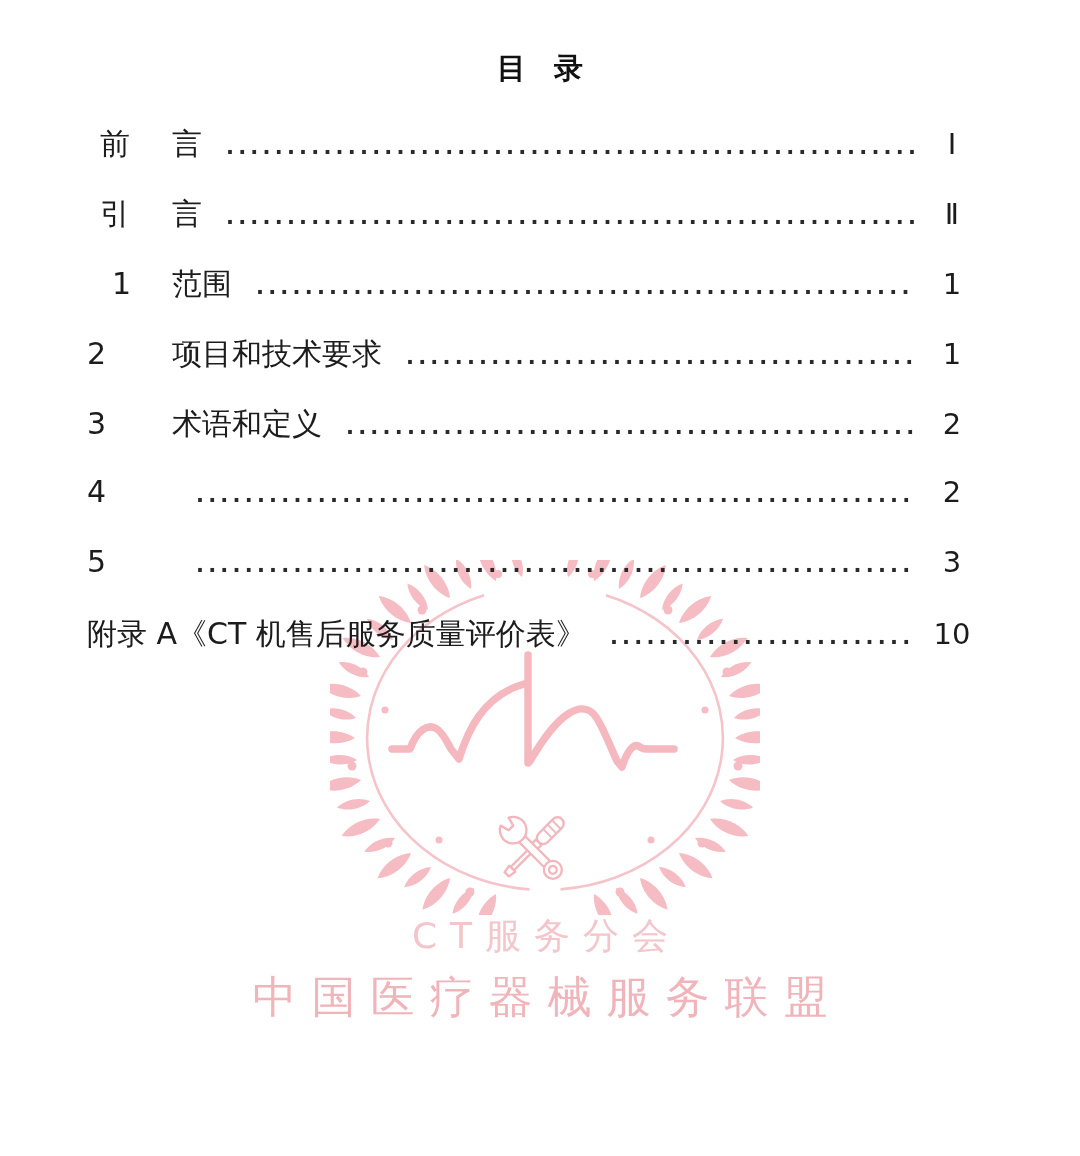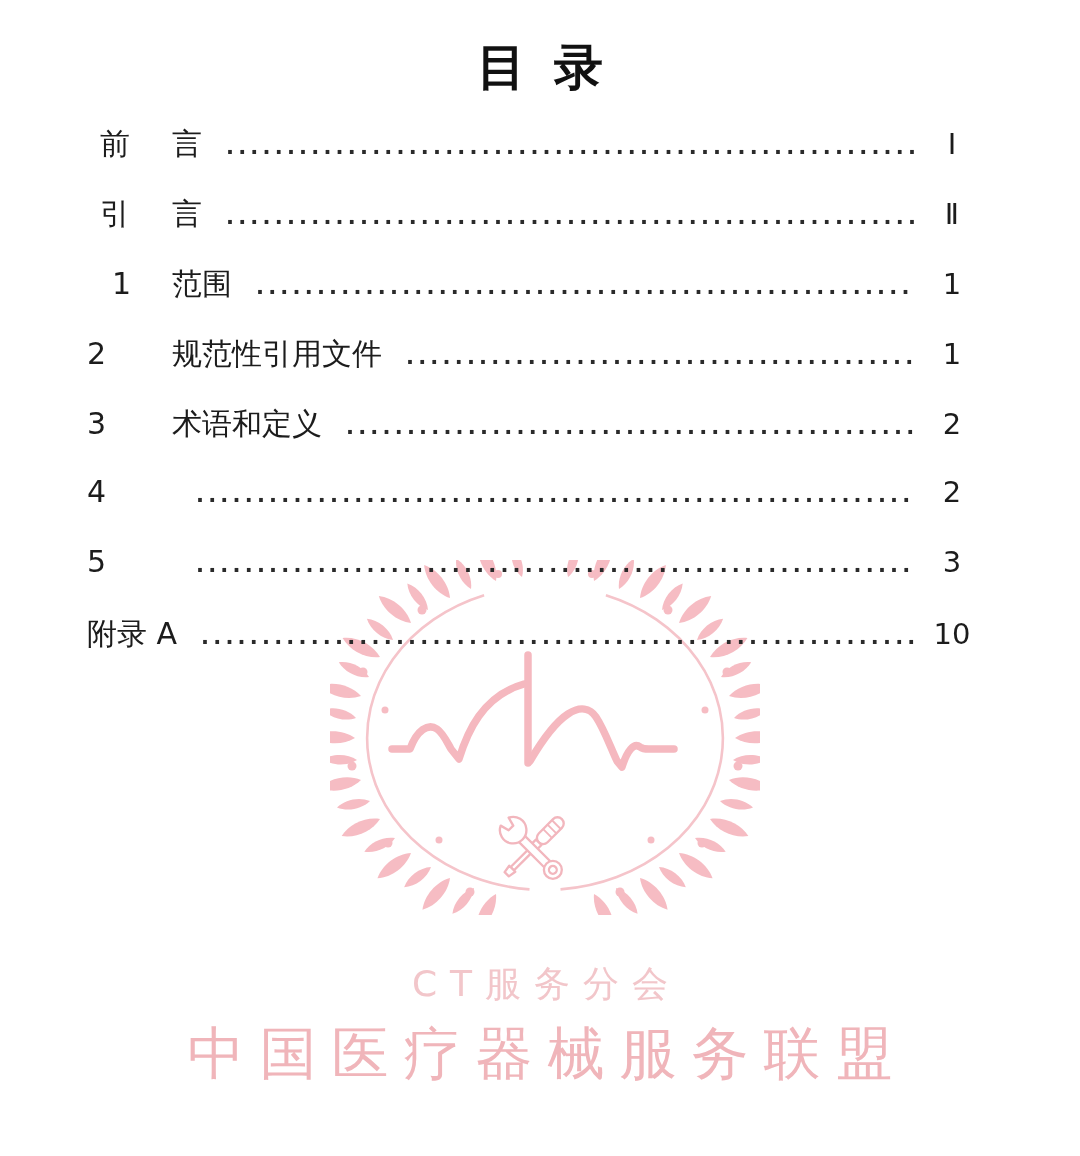--- a/index.html
+++ b/index.html
@@ -7,21 +7,21 @@
     position:relative; width:1080px; height:1156px; background:#ffffff;
     overflow:hidden;
     font-family:"DejaVu Sans","Liberation Sans",sans-serif;
     color:#1c1c1c;
   }
 
   
   .doc-title {
     position:relative; z-index:1;
     margin-top:38px; height:60px; line-height:60px;
-    text-align:center; font-size:49px; font-weight:700;
+    text-align:center; font-size:29px; font-weight:700;
     letter-spacing:28px; text-indent:28px; color:#111;
   }
 
   
   .toc { position:relative; z-index:1; margin-top:7px; }
   .toc-row {
     display:flex; align-items:baseline;
     height:70px; box-sizing:border-box;
     padding:19px 102px 0 87px;
     font-size:30px; white-space:nowrap;
@@ -45,24 +45,24 @@
   .wm-svg { position:absolute; left:330px; top:560px; z-index:0; }
   .wm-leaf { fill:var(--wm-wreath,#f6bcc3); }
   .wm-dot  { fill:var(--wm-wreath,#f6bcc3); }
   .wm-stem { stroke:var(--wm-stem,#f5c4ca); stroke-width:2.6; fill:none; }
   .wm-ekg  { stroke:var(--wm-ekg,#f5b8bf); stroke-width:7.5; fill:none;
              stroke-linecap:round; stroke-linejoin:round; }
   .wm-tool { stroke:var(--wm-tools,#f2b6bd); stroke-width:3; fill:#ffffff;
              stroke-linejoin:round; stroke-linecap:round; }
   .wm-tool-line { stroke:var(--wm-tools,#f2b6bd); stroke-width:2.4; fill:none; stroke-linecap:round; }
 
-  .wm-text { position:absolute; left:0; width:100%; text-align:center; z-index:0; white-space:nowrap;margin-top:48px; }
+  .wm-text { position:absolute; left:0; width:100%; text-align:center; z-index:0; white-space:nowrap; }
   .wm-branch { top:912px; font-size:36px; letter-spacing:13px; text-indent:13px;
                color:var(--wm-text_light,#f2c6ca); }
-  .wm-cn { top:968px; font-size:57px; letter-spacing:15px; text-indent:15px;
+  .wm-cn { top:968px; font-size:44px; letter-spacing:15px; text-indent:15px;
            color:var(--wm-text_cn,#f0b5ba); }
   .wm-en { top:1040px; font-size:26px; font-weight:700; letter-spacing:1.5px;
            color:var(--wm-text_en,#f2bfc3); }
 </style>
 </head>
 <body>
 
 <div class="page">
 
   <svg class="wm-svg" width="430" height="355" viewBox="0 0 430 355" aria-hidden="true">
@@ -157,21 +157,21 @@
 
     <div class="toc-row">
       <span class="toc-num">1</span>
       <span class="toc-title">范围</span>
       <span class="toc-dots"></span>
       <span class="toc-page">1</span>
     </div>
 
     <div class="toc-row">
       <span class="toc-num">2</span>
-      <span class="toc-title">规范性引用文件</span>
+      <span class="toc-title">项目和技术要求</span>
       <span class="toc-dots"></span>
       <span class="toc-page">1</span>
     </div>
 
     <div class="toc-row">
       <span class="toc-num">3</span>
       <span class="toc-title">术语和定义</span>
       <span class="toc-dots"></span>
       <span class="toc-page">2</span>
     </div>
@@ -183,18 +183,19 @@
     </div>
 
     <div class="toc-row">
       <span class="toc-num">5</span>
       <span class="toc-dots"></span>
       <span class="toc-page">3</span>
     </div>
 
     <div class="toc-row">
       <span class="toc-num">附录 A</span>
+      <span class="toc-title">《CT 机售后服务质量评价表》</span>
       <span class="toc-dots"></span>
       <span class="toc-page">10</span>
     </div>
 
   </div>
 </div>
 
 </body></html>

